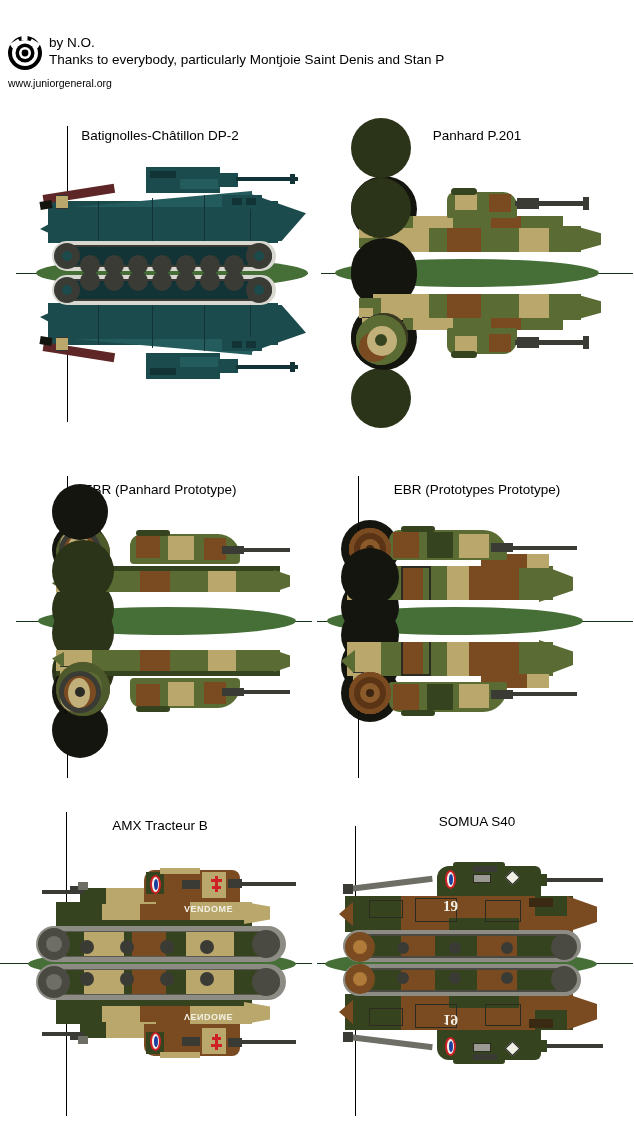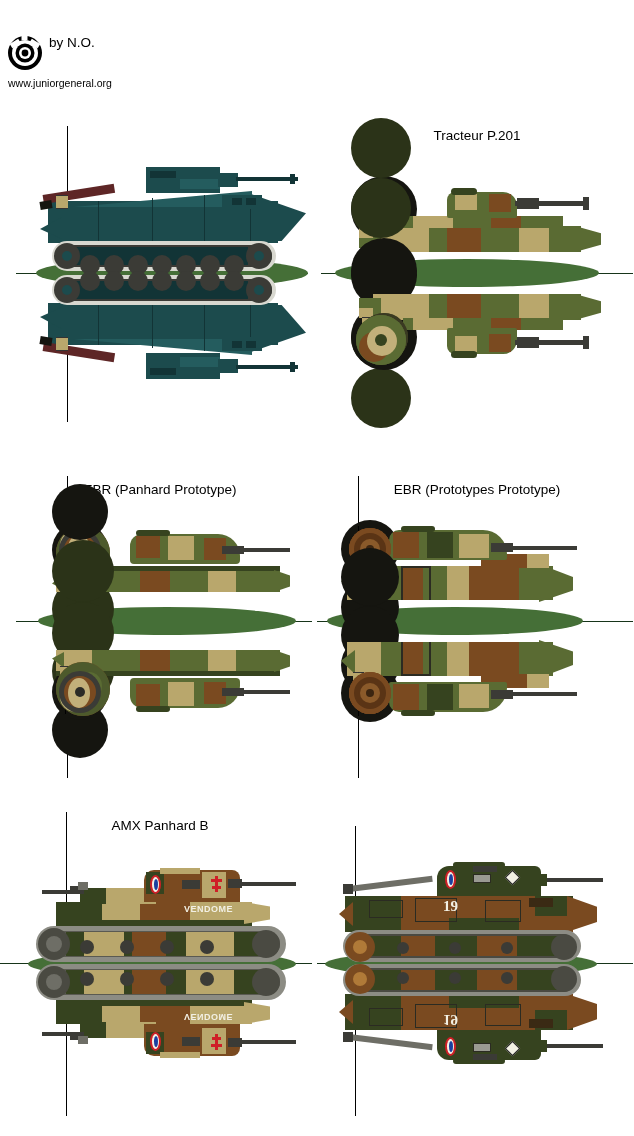--- a/index.html
+++ b/index.html
@@ -80,24 +80,26 @@
       <circle cx="18" cy="18" r="13" fill="#fff"></circle>
       <circle cx="18" cy="18" r="9.5" fill="#000"></circle>
       <circle cx="18" cy="18" r="6" fill="#fff"></circle>
       <circle cx="18" cy="18" r="3.4" fill="#000"></circle>
       <rect x="3" y="6" width="10" height="5" fill="#fff" transform="rotate(-32 8 8)"></rect>
       <rect x="23" y="6" width="10" height="5" fill="#fff" transform="rotate(32 28 8)"></rect>
       <rect x="14.5" y="0" width="6" height="5" fill="#fff"></rect>
     </svg>
 
     <div class="hdr-by">by N.O.</div>
+    <div class="hdr-thanks">Thanks to everybody, particularly Montjoie Saint Denis and Stan P</div>
     <div class="hdr-url">www.juniorgeneral.org</div>
   </div>
 
   <div class="panel" style="left:0;top:118px;width:317px;height:310px;">
+    <div class="panel-title" style="left:20px;top:10px;width:280px;">Batignolles-Châtillon DP-2</div>
     <div class="vline" style="left:67px;top:8px;height:296px;"></div>
     <div class="hline" style="left:16px;top:155px;width:292px;"></div>
     <div class="base lens" style="left:36px;top:140px;width:272px;height:30px;"></div>
 
     <div class="veh-wrap" style="left:40px;top:47px;width:258px;height:108px;">
 
       <div class="veh" style="width:258px;height:108px;">
 
         <div class="part c-teal" style="left:8px;top:36px;width:230px;height:42px;"></div>
         <div class="part c-teal" style="left:0px;top:52px;width:22px;height:22px;clip-path:polygon(100% 0,100% 100%,0 55%);"></div>
@@ -177,21 +179,21 @@
         <div class="wheel round c-gry-d" style="left:88px;top:90px;width:20px;height:20px;"></div>
         <div class="wheel round c-gry-d" style="left:112px;top:90px;width:20px;height:20px;"></div>
         <div class="wheel round c-gry-d" style="left:136px;top:90px;width:20px;height:20px;"></div>
         <div class="wheel round c-gry-d" style="left:160px;top:90px;width:20px;height:20px;"></div>
         <div class="wheel round c-gry-d" style="left:184px;top:90px;width:20px;height:20px;"></div>
       </div>
     </div>
   </div>
 
   <div class="panel" style="left:317px;top:118px;width:317px;height:310px;">
-    <div class="panel-title" style="left:20px;top:10px;width:280px;">Tracteur P.201</div>
+    <div class="panel-title" style="left:20px;top:10px;width:280px;">Panhard P.201</div>
     <div class="vline" style="left:64px;top:8px;height:296px;"></div>
     <div class="hline" style="left:4px;top:155px;width:312px;"></div>
     <div class="base lens" style="left:18px;top:141px;width:264px;height:28px;"></div>
 
     <div class="veh-wrap" style="left:34px;top:58px;width:252px;height:97px;">
       <div class="veh" style="width:252px;height:97px;">
 
         <div class="part c-olive" style="left:22px;top:50px;width:208px;height:26px;"></div>
         <div class="part c-khaki" style="left:22px;top:50px;width:56px;height:26px;"></div>
         <div class="part c-brown" style="left:96px;top:50px;width:34px;height:26px;"></div>
@@ -487,21 +489,21 @@
           <div class="rim" style="left:8px;top:8px;width:42px;height:42px;background:#7a4a20;"></div>
           <div class="rim" style="left:13px;top:13px;width:32px;height:32px;background:#5a3415;"></div>
           <div class="rim" style="left:19px;top:19px;width:20px;height:20px;background:#8a5a2a;"></div>
           <div class="rim" style="left:25px;top:25px;width:8px;height:8px;background:#3b2510;"></div>
         </div>
       </div>
     </div>
   </div>
 
   <div class="panel" style="left:0;top:806px;width:317px;height:320px;">
-    <div class="panel-title" style="left:20px;top:12px;width:280px;">AMX Panhard B</div>
+    <div class="panel-title" style="left:20px;top:12px;width:280px;">AMX Tracteur B</div>
     <div class="vline" style="left:66px;top:6px;height:304px;"></div>
     <div class="hline" style="left:0px;top:157px;width:312px;"></div>
     <div class="base lens" style="left:28px;top:144px;width:268px;height:28px;"></div>
 
     <div class="veh-wrap" style="left:36px;top:52px;width:260px;height:105px;">
       <div class="veh" style="width:260px;height:105px;">
 
         <div class="part c-khaki" style="left:20px;top:44px;width:196px;height:22px;"></div>
         <div class="part c-dgreen" style="left:20px;top:44px;width:46px;height:22px;"></div>
         <div class="part c-brown" style="left:104px;top:44px;width:50px;height:22px;"></div>
@@ -591,20 +593,21 @@
         <div class="wheel round" style="left:216px;top:72px;width:28px;height:28px;background:#4a4a42;"></div>
         <div class="wheel round" style="left:44px;top:82px;width:14px;height:14px;background:#3b3b36;"></div>
         <div class="wheel round" style="left:84px;top:82px;width:14px;height:14px;background:#3b3b36;"></div>
         <div class="wheel round" style="left:124px;top:82px;width:14px;height:14px;background:#3b3b36;"></div>
         <div class="wheel round" style="left:164px;top:82px;width:14px;height:14px;background:#3b3b36;"></div>
       </div>
     </div>
   </div>
 
   <div class="panel" style="left:317px;top:806px;width:317px;height:320px;">
+    <div class="panel-title" style="left:20px;top:8px;width:280px;">SOMUA S40</div>
     <div class="vline" style="left:38px;top:20px;height:290px;"></div>
     <div class="hline" style="left:0px;top:157px;width:316px;"></div>
     <div class="base lens" style="left:8px;top:145px;width:272px;height:26px;"></div>
 
     <div class="veh-wrap" style="left:22px;top:52px;width:264px;height:105px;">
       <div class="veh" style="width:264px;height:105px;">
 
         <div class="part c-brown" style="left:6px;top:38px;width:228px;height:36px;"></div>
         <div class="part c-dgreen" style="left:6px;top:38px;width:56px;height:36px;"></div>
         <div class="part c-dgreen" style="left:110px;top:60px;width:70px;height:14px;"></div>

